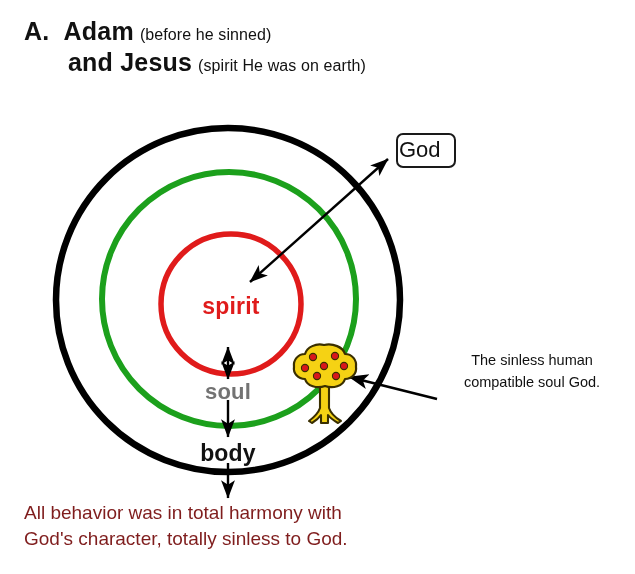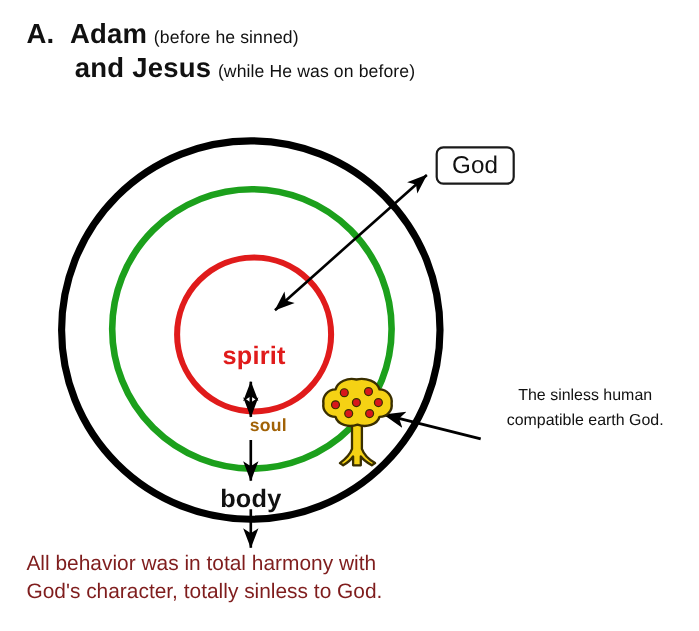--- a/index.html
+++ b/index.html
@@ -67,43 +67,43 @@
   
   .ring-label {
     position: absolute;
     font-weight: bold;
     white-space: nowrap;
     transform: translateX(-50%);
     letter-spacing: 0.2px;
   }
   #label-spirit {
     left: 231px;
-    top: 310px;
+    top: 293px;
     font-size: 23px;
     color: #e01b1b;
   }
   #label-soul {
-    left: 244px;
+    left: 228px;
     top: 379px;
-    font-size: 16px;
-    color: #a16207;
+    font-size: 22px;
+    color: #737373;
   }
   #label-body {
     left: 228px;
     top: 440px;
     font-size: 23px;
     color: #111111;
   }
 
   
   #god-box {
     position: absolute;
     left: 396px;
     top: 133px;
-    padding: 3px 13px 4px 13px;
+    padding: 3px 13px 4px 1px;
     border: 2px solid #1a1a1a;
     border-radius: 7px;
     background: #ffffff;
     font-size: 22px;
     line-height: 1.1;
     color: #111111;
     white-space: nowrap;
   }
 
   
@@ -133,21 +133,21 @@
 </head>
 <body>
 
 <div id="stage">
 
   <div class="title-block">
     <div class="title-line">
       <span class="t-letter">A.</span><span class="t-main">Adam</span><span class="t-paren">(before he sinned)</span>
     </div>
     <div class="title-line title-line-2">
-      <span class="t-main">and Jesus</span><span class="t-paren">(while He was on before)</span>
+      <span class="t-main">and Jesus</span><span class="t-paren">(spirit He was on earth)</span>
     </div>
   </div>
 
   <svg id="diagram" viewBox="0 0 635 574">
 
     <defs>
       <marker id="arrowhead" markerWidth="9" markerHeight="9" refX="7.4" refY="3.2" orient="auto" markerUnits="strokeWidth">
         <path d="M0,0.3 L7.6,3.2 L0,6.1 L1.9,3.2 Z" fill="#000000"></path>
       </marker>
       <marker id="arrowtail" markerWidth="9" markerHeight="9" refX="0.2" refY="3.2" orient="auto" markerUnits="strokeWidth">
@@ -199,21 +199,21 @@
   </svg>
 
   <div class="ring-label" id="label-spirit">spirit</div>
   <div class="ring-label" id="label-soul">soul</div>
   <div class="ring-label" id="label-body">body</div>
 
   <div id="god-box">God</div>
 
   <div id="sinless-note">
     <div>The sinless  human</div>
-    <div>compatible  earth God.</div>
+    <div>compatible  soul God.</div>
   </div>
 
   <div id="bottom-caption">
     <div>All behavior  was in total harmony with</div>
     <div>God's character, totally sinless to God.</div>
   </div>
 
 </div>
 
 </body></html>

